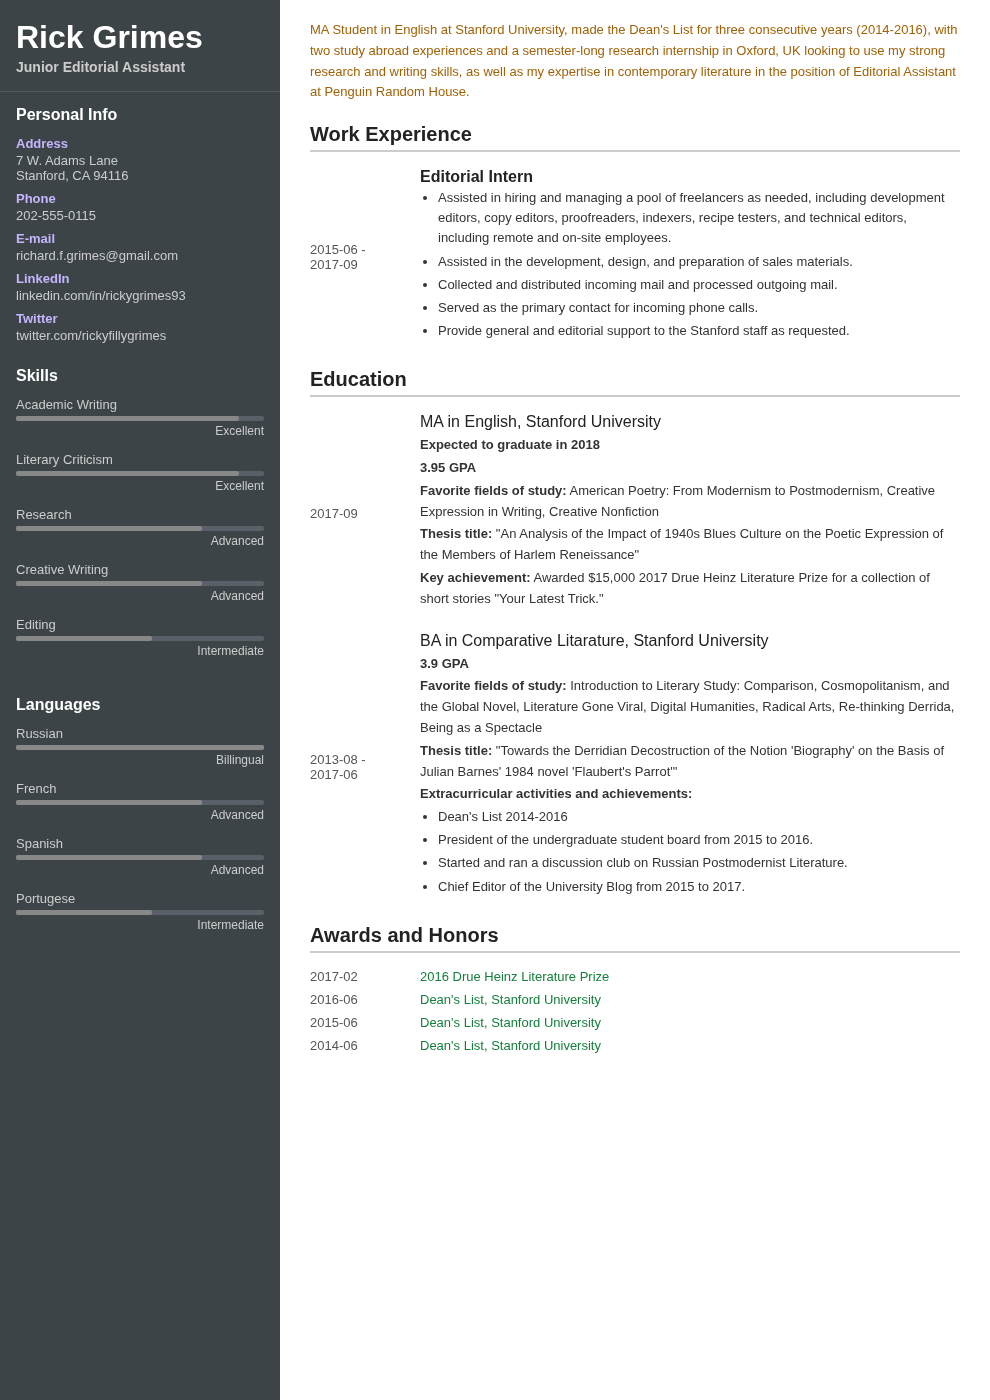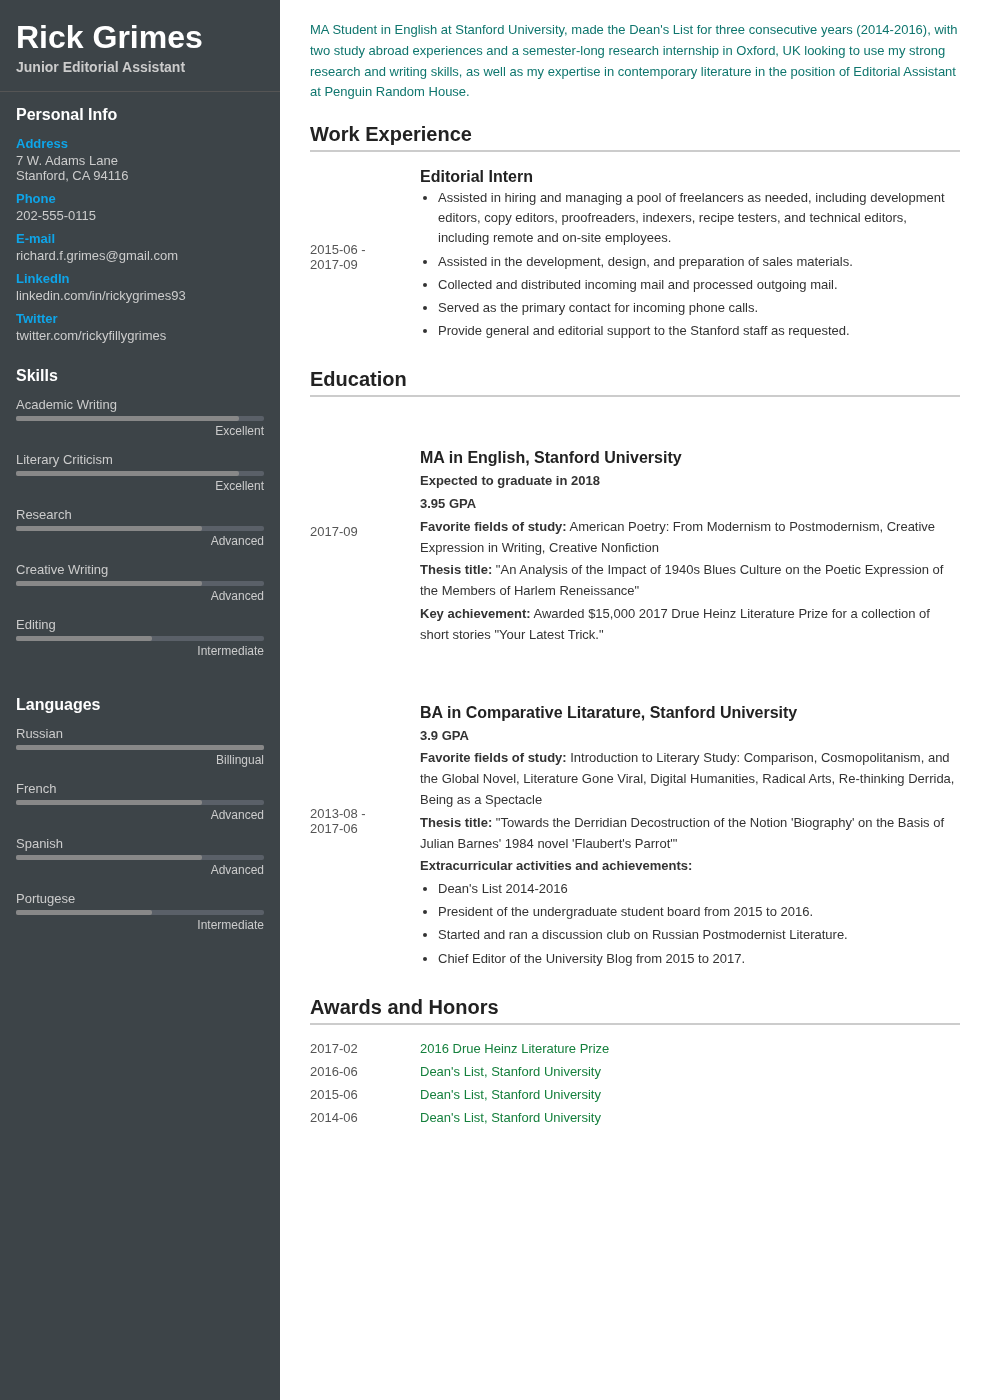--- a/index.html
+++ b/index.html
@@ -43,21 +43,21 @@
     .sidebar-section-title {
       font-size: 16px;
       font-weight: bold;
       color: #fff;
       margin-bottom: 12px;
     }
 
     .info-label {
       font-weight: bold;
       font-size: 13px;
-      color: #0ea5e9;
+      color: #c4b5fd;
       margin-bottom: 2px;
       margin-top: 8px;
     }
 
     .info-value {
       font-size: 13px;
       color: #ccc;
     }
 
     
@@ -99,21 +99,21 @@
     .main {
       flex: 1;
       padding: 20px 30px 30px 30px;
       background: #fff;
       color: #222;
     }
 
     .summary-text {
       font-size: 13px;
       line-height: 1.6;
-      color: #0f766e;
+      color: #a16207;
       margin-bottom: 20px;
     }
 
     .section-title {
       font-size: 20px;
       font-weight: bold;
       color: #222;
       border-bottom: 2px solid #ccc;
       padding-bottom: 4px;
       margin-bottom: 16px;
@@ -162,24 +162,23 @@
 
     .entry-list li {
       font-size: 13px;
       color: #333;
       line-height: 1.55;
       margin-bottom: 3px;
     }
 
     .edu-degree {
       font-size: 16px;
-      font-weight: bold;
+      font-weight: normal;
       color: #222;
       margin-bottom: 4px;
-      margin-top: 36px;
     }
 
     .edu-detail {
       font-size: 13px;
       color: #333;
       line-height: 1.6;
       margin-bottom: 2px;
     }
 
     .edu-detail b {

